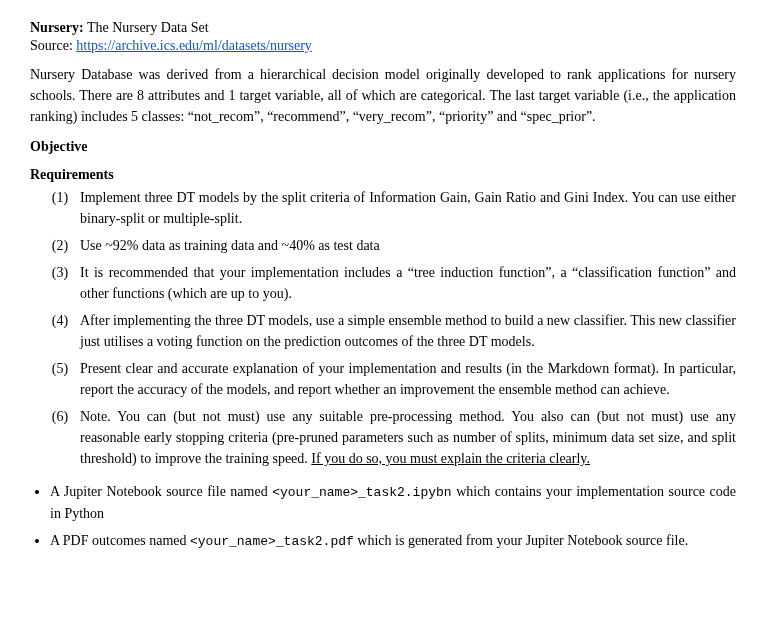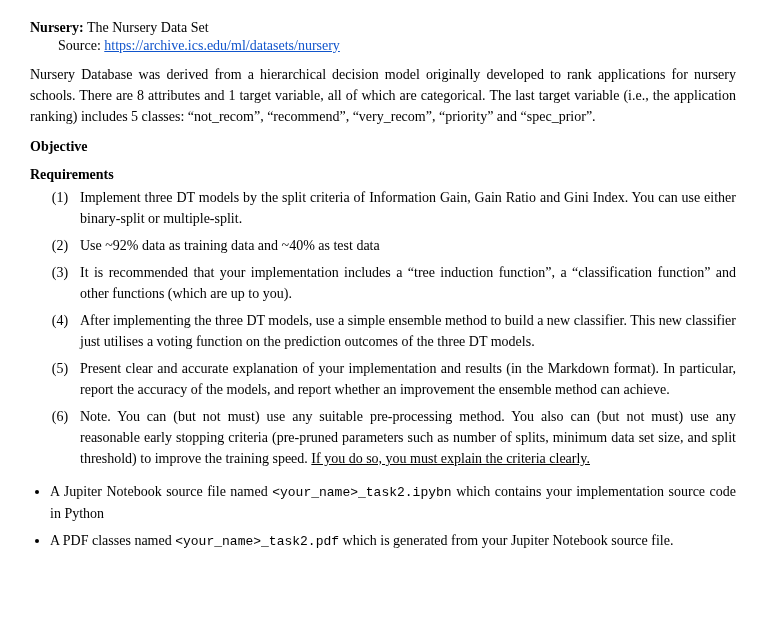--- a/index.html
+++ b/index.html
@@ -69,21 +69,20 @@
       margin-bottom: 6px;
       line-height: 1.5;
       text-align: justify;
     }
     code, .code-inline {
       font-family: "Courier New", Courier, monospace;
       font-size: 13px;
     }
     .source-line {
       margin-bottom: 10px;
-      margin-left: 28px;
     }
   </style>
 </head>
 <body>
 
 <div class="dataset-line">
   <span class="bold-label">Nursery:</span>
   <span>The Nursery Data Set</span>
 </div>
 <div class="source-line">
@@ -135,16 +134,16 @@
 
   </div>
 </div>
 
 <div class="section-gap">
   <ul class="deliverables-list">
     <li>
       <span>A Jupiter Notebook source file named </span><code>&lt;your_name&gt;_task2.ipybn</code><span> which contains your implementation source code in Python</span>
     </li>
     <li>
-      <span>A PDF classes named </span><code>&lt;your_name&gt;_task2.pdf</code><span> which is generated from your Jupiter Notebook source file.</span>
+      <span>A PDF outcomes named </span><code>&lt;your_name&gt;_task2.pdf</code><span> which is generated from your Jupiter Notebook source file.</span>
     </li>
   </ul>
 </div>
 
 </body></html>

